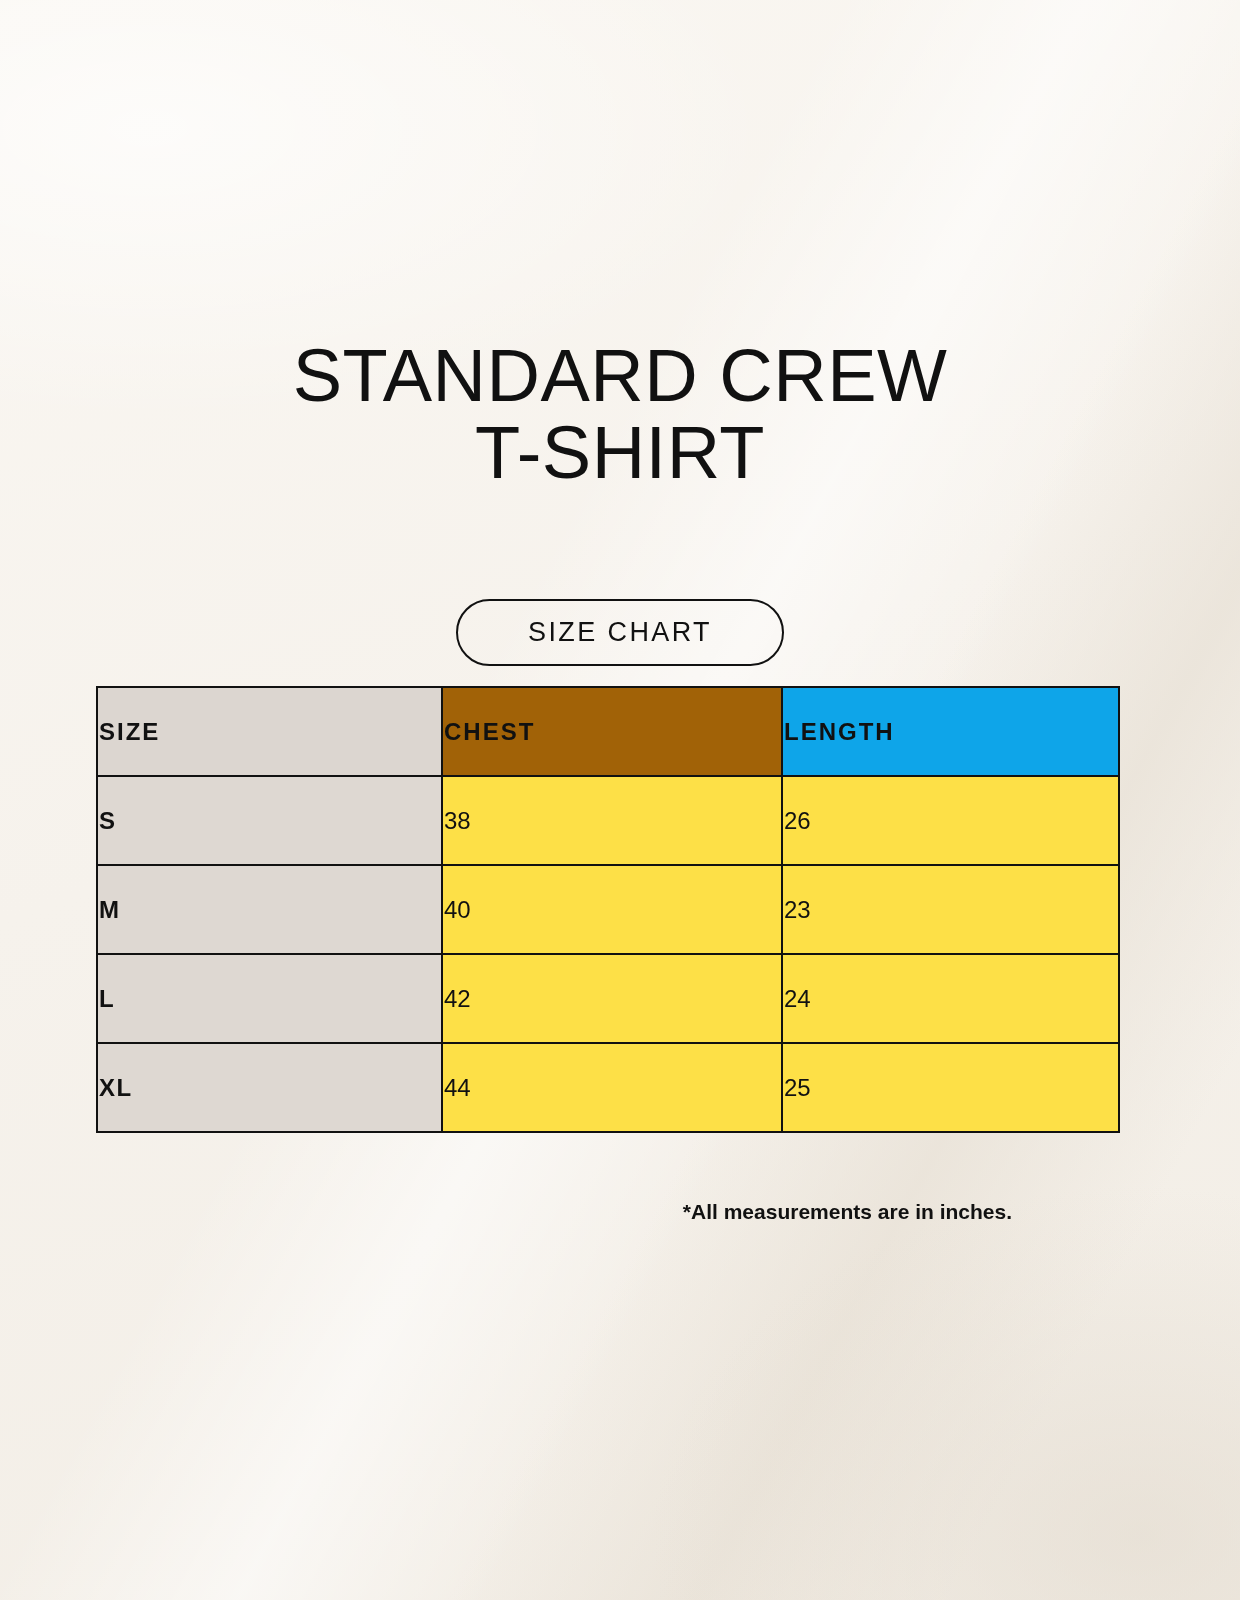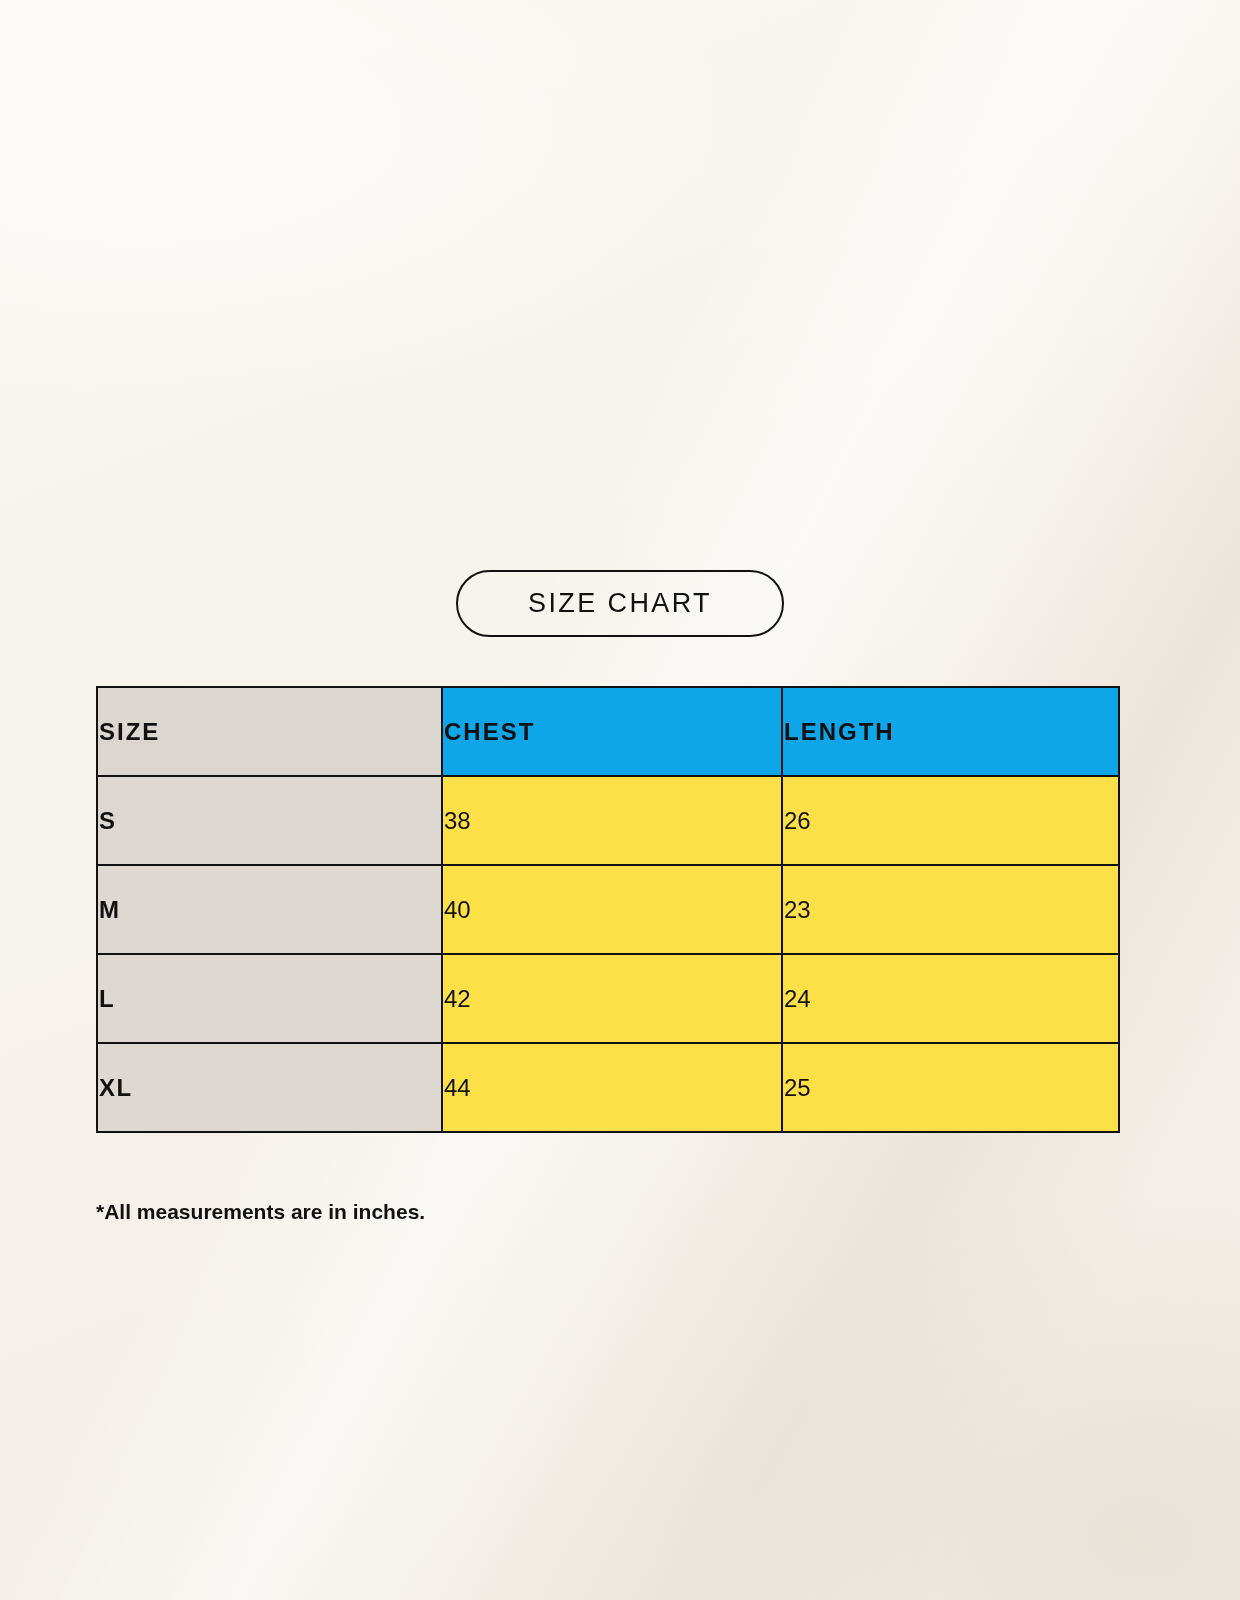--- a/index.html
+++ b/index.html
@@ -65,20 +65,21 @@
   }
   .pill {
     border: 2px solid #111111;
     border-radius: 42px;
     padding: 16px 70px;
     font-size: 27px;
     letter-spacing: 2.4px;
     font-weight: 400;
     color: #111111;
     background: transparent;
+    margin-top: 29px;
   }
 
   .table-wrap {
     position: absolute;
     top: 686px;
     left: 96px;
     width: 1022px;
   }
   table.size-table {
     border-collapse: collapse;
@@ -96,50 +97,53 @@
   .col-size { width: 345px; }
   .col-chest { width: 340px; }
   .col-length { width: 337px; }
 
   thead th {
     font-weight: bold;
     letter-spacing: 2px;
     font-size: 25px;
   }
   th.h-size { background: #dcd6d0; }
-  th.h-chest { background: #0ea5e9; margin-left: 44px; }
+  th.h-chest { background: #a16207; margin-left: 44px; }
   th.h-length { background: #0ea5e9; }
 
   td.c-size {
     background: #ded8d2;
     font-weight: bold;
     letter-spacing: 1.5px;
   }
   td.c-val {
     background: #fde047;
     font-weight: 400;
   }
 
   .footnote {
     position: absolute;
     top: 1200px;
-    left: 96px;
+    left: 88px;
     width: 924px;
+    text-align: right;
     font-size: 21px;
     font-weight: bold;
     color: #111111;
   }
 </style>
 </head>
 <body>
 
 <div class="page">
   <div class="bg-wash"></div>
   <div class="bg-wash2"></div>
 
+  <div class="title">STANDARD CREW
+T-SHIRT</div>
 
   <div class="pill-wrap">
     <div class="pill">SIZE CHART</div>
   </div>
 
   <div class="table-wrap">
     <table class="size-table">
       <colgroup>
         <col class="col-size">
         <col class="col-chest">

